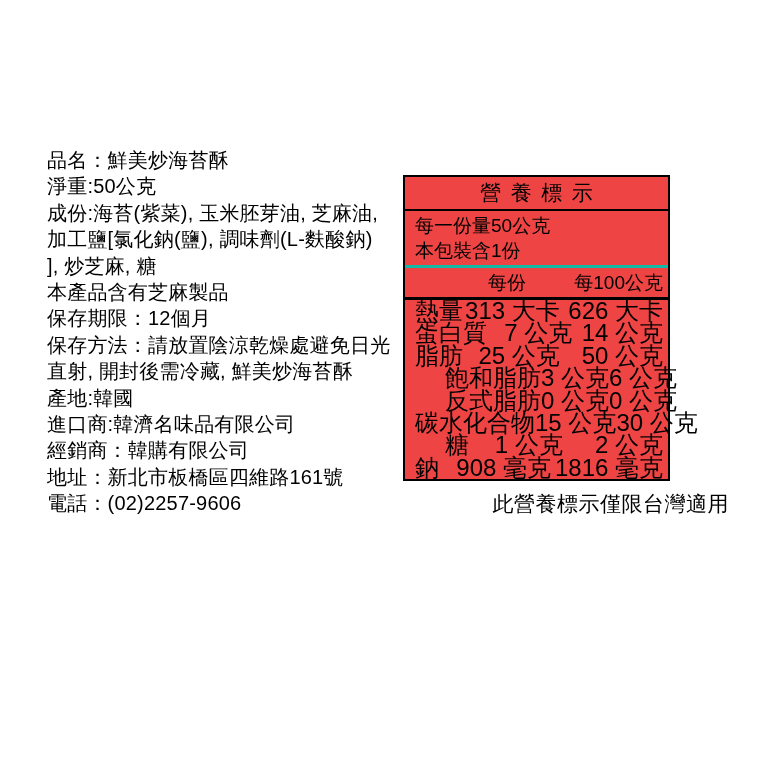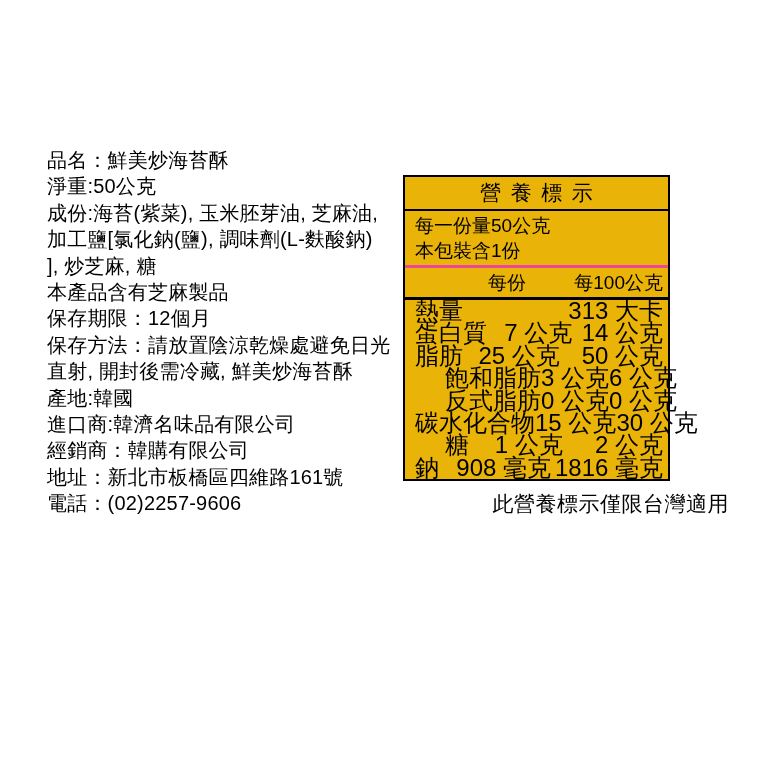--- a/index.html
+++ b/index.html
@@ -29,36 +29,36 @@
     letter-spacing: 0.2px;
   }
   
   .nutrition-table {
     position: absolute;
     left: 403px;
     top: 175px;
     width: 267px;
     box-sizing: border-box;
     border: 2px solid #000000;
-    background: #eab308;
+    background: #ef4444;
   }
   .nt-title {
     height: 32px;
     line-height: 32px;
     text-align: center;
     font-size: 21px;
     letter-spacing: 0.45em;
     text-indent: 0.45em;
     border-bottom: 2px solid #000000;
     white-space: nowrap;
     overflow: hidden;
   }
   .nt-serving {
     padding: 2px 11px 2px 10px;
-    border-bottom: 3px solid #ec4899;
+    border-bottom: 3px solid #14b8a6;
   }
   .nt-serving .line {
     font-size: 19px;
     line-height: 25px;
     white-space: nowrap;
   }
   .nt-colheads {
     display: flex;
     align-items: center;
     height: 29px;
@@ -136,20 +136,21 @@
   <div class="nt-colheads">
     <div class="spacer"></div>
     <div class="h1">每份</div>
     <div class="h2">每100公克</div>
   </div>
 
   <div class="nt-rows">
     <div class="nt-row">
       <div class="lbl">熱量</div>
       <div class="v1">313 大卡</div>
+      <div class="v2">626 大卡</div>
     </div>
     <div class="nt-row">
       <div class="lbl">蛋白質</div>
       <div class="v1">7 公克</div>
       <div class="v2">14 公克</div>
     </div>
     <div class="nt-row">
       <div class="lbl">脂肪</div>
       <div class="v1">25 公克</div>
       <div class="v2">50 公克</div>

